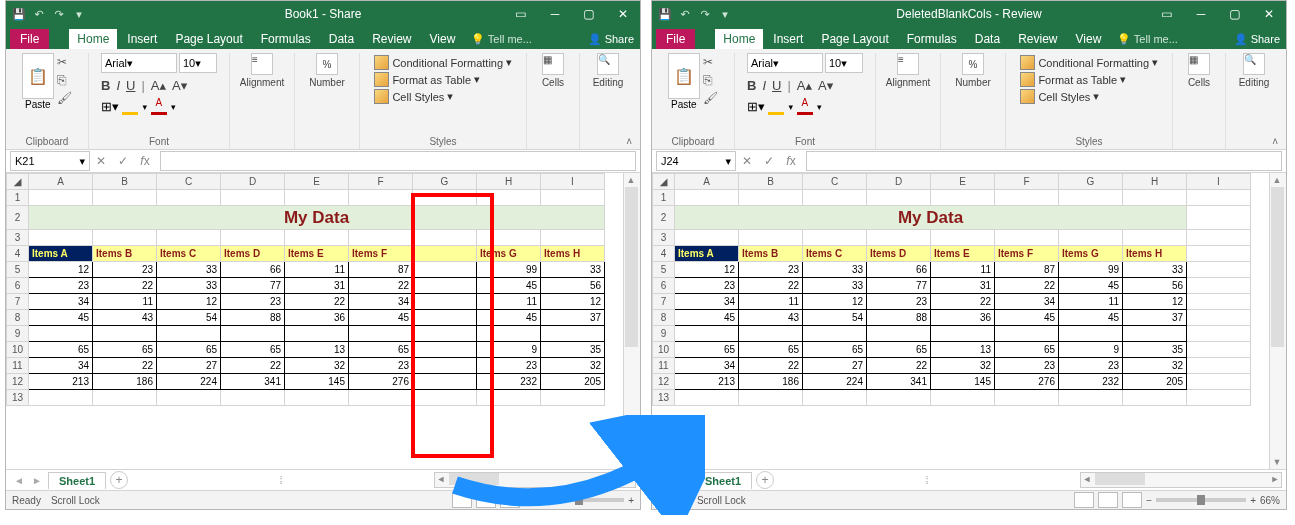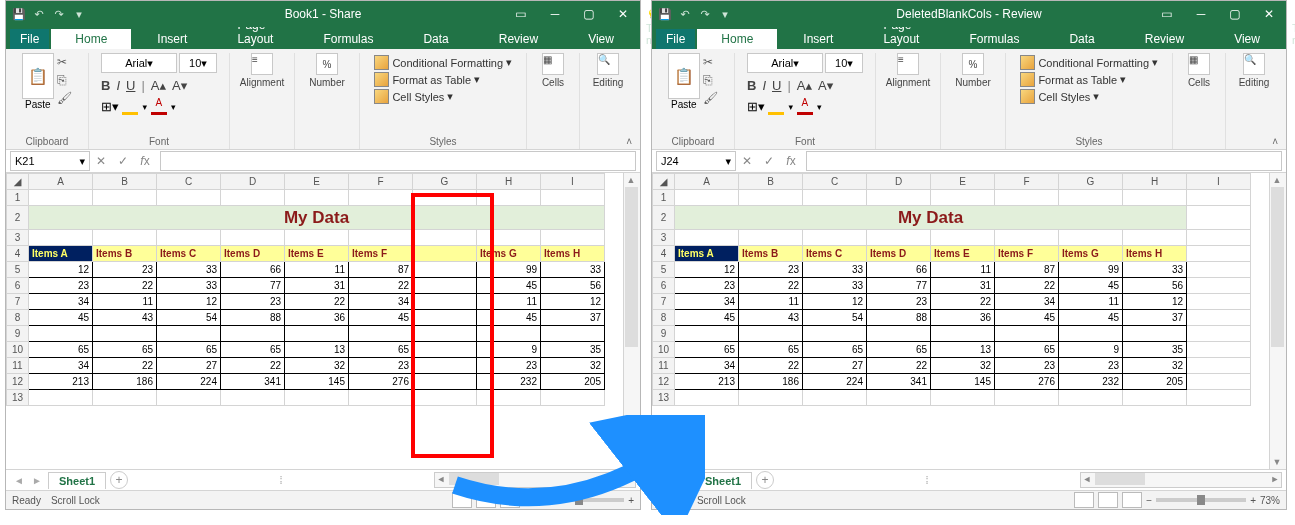--- a/index.html
+++ b/index.html
@@ -6,35 +6,35 @@
   .win{position:absolute;top:0;width:634px;height:508px;border:1px solid #b7b7b7;background:#fff;display:flex;flex-direction:column}
   .left{left:5px}
   .right{left:651px}
   .titlebar{height:26px;background:#217346;color:#fff;display:flex;align-items:center;position:relative}
   .titlebar .qat{display:flex;align-items:center;gap:6px;padding-left:6px}
   .titlebar .apptitle{position:absolute;left:50%;transform:translateX(-50%);font-size:12px}
   .titlebar .winctrls{position:absolute;right:0;display:flex}
   .winctrls div{width:34px;height:26px;display:flex;align-items:center;justify-content:center;font-size:12px}
   .ic{width:14px;height:14px;display:inline-flex;align-items:center;justify-content:center;color:#cfe5d8;font-size:11px}
   .tabs{height:22px;background:#217346;display:flex;align-items:flex-end;color:#fff;font-size:12px;gap:2px;padding-left:4px}
-  .tabs .tab{padding:3px 24px;cursor:pointer}
+  .tabs .tab{padding:3px 8px;cursor:pointer}
   .tabs .active{background:#fff;color:#217346}
-  .tabs .file{background:#0f766e;padding:3px 10px;margin-right:0}
+  .tabs .file{background:#be185d;padding:3px 10px;margin-right:18px}
   .tabs .tell{color:#cfe5d8;font-size:11px;padding:3px 6px}
   .tabs .share{color:#fff;font-size:11px;padding:3px 6px;margin-left:auto}
   .ribbon{background:#f3f3f3;border-bottom:1px solid #d4d4d4;display:flex;padding:4px 0 0 0;height:96px}
   .rgroup{border-right:1px solid #e0e0e0;display:flex;flex-direction:column;padding:0 6px;align-items:center;position:relative}
   .rgroup .label{font-size:10px;color:#666;padding:2px 0;text-align:center;margin-top:auto}
   .rbody{display:flex;flex-direction:column;gap:2px;align-items:center;flex:1}
   .paste{display:flex;gap:3px}
   .bigbtn{width:30px;height:44px;background:#fff;border:1px solid #c8c8c8;display:flex;align-items:center;justify-content:center;font-size:16px}
   .minibtns{display:flex;flex-direction:column;gap:4px;padding-top:2px}
   .minibtns span{font-size:12px;color:#555}
   .fontrow{display:flex;gap:2px;align-items:center}
-  .sel{height:18px;border:1px solid #c8c8c8;background:#fff;padding:0 3px;font-size:11px;display:flex;align-items:center;justify-content:center}
+  .sel{height:18px;border:1px solid #c8c8c8;background:#fff;padding:0 3px;font-size:11px;display:flex;align-items:center;justify-content:flex-start}
   .frow2{display:flex;gap:6px;margin-top:3px}
   .frow2 span{font-size:13px;color:#444}
   .frow3{display:flex;gap:4px;margin-top:3px;align-items:center}
   .colorbox{width:16px;height:14px;border-bottom:3px solid;display:inline-block}
   .stackbtn{display:flex;flex-direction:column;align-items:center;width:46px;font-size:10px;color:#444;gap:2px}
   .stackbtn .stico{width:20px;height:20px;border:1px solid #c8c8c8;background:#fff}
   .styleslist{display:flex;flex-direction:column;gap:2px;font-size:11px;color:#333;padding-top:2px}
   .styleslist div{display:flex;align-items:center;gap:3px}
   .sqic{width:13px;height:13px;border:1px solid #888;display:inline-block;background:linear-gradient(135deg,#f9d77e,#e8a33d)}
   .ribcollapse{position:absolute;right:4px;bottom:2px;font-size:10px;color:#666}
@@ -753,21 +753,21 @@
     <span>Scroll Lock</span>
     <div style="margin-left:auto;display:flex;gap:4px;align-items:center">
       <div class="viewbtn"></div>
       <div class="viewbtn"></div>
       <div class="viewbtn"></div>
       <span>−</span>
       <div class="zoomslider">
           <div class="zth"></div>
         </div>
       <span>+</span>
-      <span>73%</span>
+      <span>66%</span>
     </div>
   </div>
 </div>
 
 <svg class="arrow" viewBox="0 0 260 100">
   <defs>
       <marker id="ah" viewBox="0 0 10 10" refX="5" refY="5" markerWidth="8" markerHeight="8" orient="auto">
         <path d="M0 0L10 5L0 10z" fill="#1e90ff"></path>
       </marker>
     </defs>

